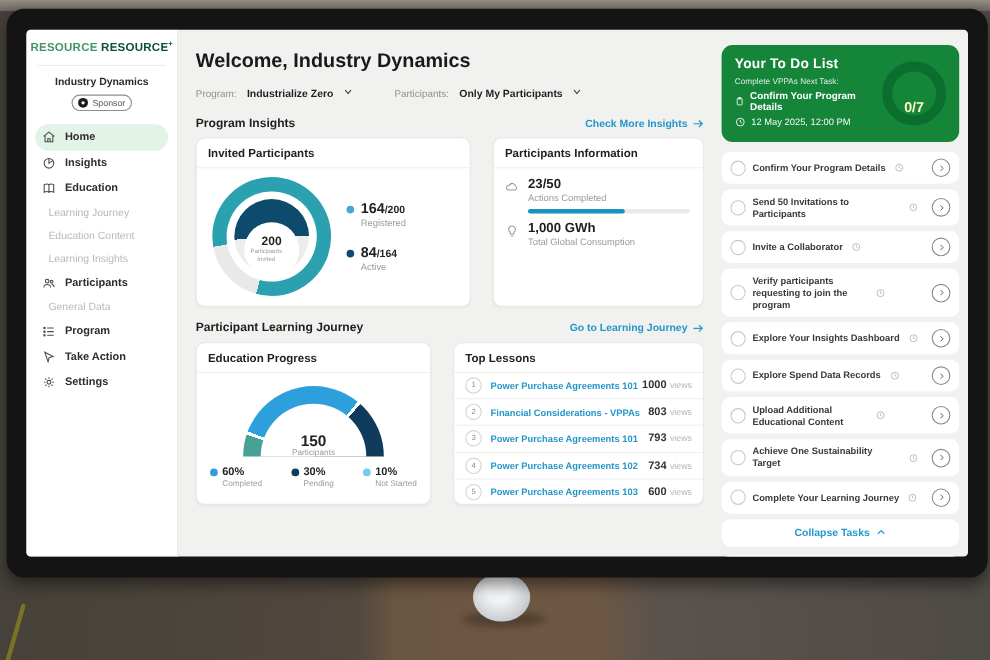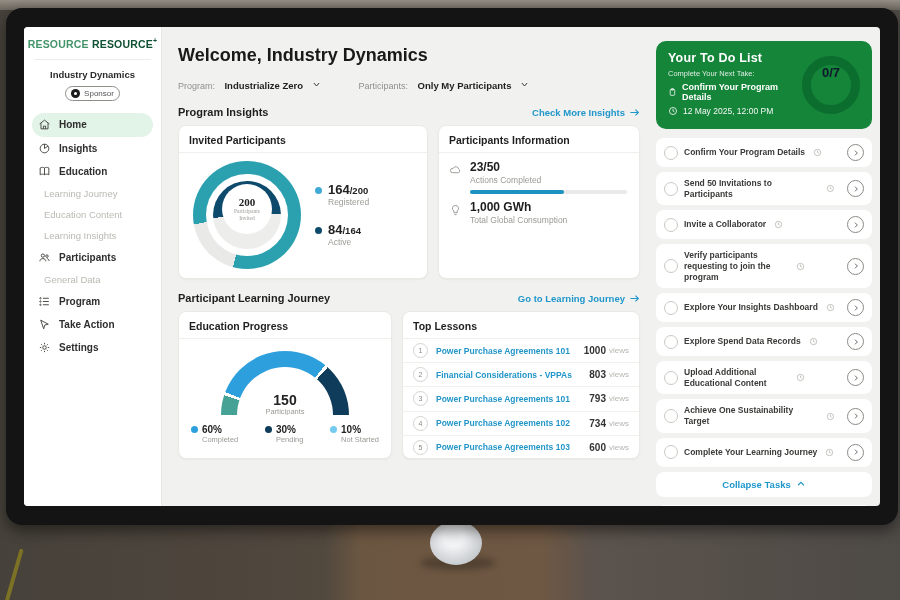--- a/index.html
+++ b/index.html
@@ -41,33 +41,33 @@
   .main{flex:1;min-width:0;padding:10px 12px 0 16px;}
   h1{font-size:18px;font-weight:bold;color:#191919;margin:8px 0 9px;}
   .filters{display:flex;gap:38px;align-items:center;}
   .f-label{font-size:9px;color:#90908b;}
   .f-value{font-size:9.5px;font-weight:bold;color:#1f1f1f;margin-left:5px;}
   .chev{display:inline-flex;width:9px;height:9px;color:#333;margin-left:4px;vertical-align:middle;}
   .section-row{display:flex;justify-content:space-between;align-items:center;margin:13px 0 7px;}
   .section-title{font-size:11px;font-weight:bold;color:#1f1f1f;}
   .blue-link{font-size:9.5px;font-weight:bold;color:#2097cb;display:flex;align-items:center;gap:4px;cursor:pointer;}
   .blue-link .aico{display:inline-flex;width:11px;height:11px;}
-  .cards-row{display:flex;gap:10px;}
+  .cards-row{display:flex;gap:20px;}
   .card{background:#fff;border:1px solid #e9e9e6;border-radius:8px;box-shadow:0 1px 2px rgba(0,0,0,.04);}
   .card-title{padding:8px 10px 6px;font-size:10.5px;font-weight:bold;color:#1f1f1f;border-bottom:1px solid #efefec;}
   
   .card-invited{width:248px;height:152px;}
   .invited-body{display:flex;align-items:center;gap:14px;padding:8px 8px 6px 14px;}
   .donut{position:relative;width:108px;height:108px;border-radius:50%;
     background:conic-gradient(from -100deg,#2ba1b0 0 calc(var(--p)*1%),#e9e9e7 0);}
   .hole1{position:absolute;left:13px;top:13px;width:82px;height:82px;border-radius:50%;background:#fff;}
   .ring2{position:absolute;left:7px;top:7px;width:68px;height:68px;border-radius:50%;
     background:conic-gradient(from -95deg,#0e4a6b 0 calc(var(--p)*1%),#ededeb 0);}
-  .hole2{position:absolute;left:9px;top:3px;width:50px;height:50px;border-radius:50%;background:#fff;
-    display:flex;flex-direction:column;align-items:center;justify-content:center;text-align:center;font-family:Liberation Serif, serif;}
+  .hole2{position:absolute;left:9px;top:21px;width:50px;height:50px;border-radius:50%;background:#fff;
+    display:flex;flex-direction:column;justify-content:center;text-align:center;}
   .hole2 .cv{font-size:11px;font-weight:bold;color:#222;}
   .hole2 .cl{font-size:5.5px;color:#9a9a95;width:40px;line-height:1.3;}
   .legend-v{display:flex;flex-direction:column;gap:16px;}
   .lg-item{display:flex;gap:6px;align-items:flex-start;}
   .lg-dot{width:7px;height:7px;border-radius:50%;margin-top:4px;}
   .lg-num{font-size:13px;font-weight:bold;color:#222;line-height:1.1;}
   .lg-num .tot{font-size:9.5px;}
   .lg-lab{font-size:8.5px;color:#9a9a95;}
   
   .card-info{flex:1;height:152px;}
@@ -111,22 +111,22 @@
   
   .rpanel{width:216px;min-width:216px;padding:14px 8px 0 4px;}
   .todo-card{background:#15853a;border-radius:10px;padding:10px 12px;color:#fff;position:relative;
     min-height:88px;box-sizing:border-box;}
   .todo-title{font-size:12.5px;font-weight:bold;letter-spacing:.2px;}
   .todo-sub{font-size:7.5px;opacity:.85;margin:4px 0 4px;}
   .todo-row{display:flex;align-items:center;gap:5px;font-size:9px;font-weight:bold;width:128px;}
   .todo-date{display:flex;align-items:center;gap:5px;font-size:8.5px;margin-top:4px;opacity:.95;}
   .tico{display:inline-flex;width:10px;height:10px;color:#fff;}
   .todo-ring{position:absolute;right:12px;top:15px;width:40px;height:40px;border-radius:50%;
-    border:9px solid #0c6e2e;display:flex;align-items:flex-start;justify-content:center;
-    font-size:13px;font-weight:bold;color:#0f172a;}
+    border:9px solid #0c6e2e;display:flex;align-items:flex-end;justify-content:center;
+    font-size:13px;font-weight:bold;color:#fef9c3;}
   .tasks{margin-top:9px;}
   .task-row{background:#fff;border-radius:8px;padding:6px 8px;margin-bottom:5px;display:flex;
     align-items:center;gap:6px;cursor:pointer;}
   .t-check{width:12px;height:12px;min-width:12px;border:1.5px solid #c9c9c4;border-radius:50%;}
   .t-label{font-size:8.5px;font-weight:600;color:#3a3a38;line-height:1.25;}
   .t-clock{display:inline-flex;width:9px;height:9px;color:#b0b0aa;margin-left:2px;}
   .t-spacer{flex:1;}
   .t-chev{width:15px;height:15px;min-width:15px;border:1.2px solid #8a8a85;border-radius:50%;
     display:flex;align-items:center;justify-content:center;color:#555;}
   .t-chev svg{width:8px;height:8px;}
@@ -423,21 +423,21 @@
           <span class="l-views">600</span>
           <span class="l-suffix">views</span>
         </div>
       </div>
     </div>
   </div>
 
   <div class="rpanel">
     <div class="todo-card">
       <div class="todo-title">Your To Do List</div>
-      <div class="todo-sub">Complete Your Next Take:</div>
+      <div class="todo-sub">Complete VPPAs Next Task:</div>
       <div class="todo-row">
         <span class="tico">
               <svg viewBox="0 0 24 24" fill="none" stroke="currentColor" stroke-width="2">
                 <rect x="6" y="5" width="12" height="16" rx="2"></rect>
                 <rect x="9" y="3" width="6" height="4" rx="1"></rect>
               </svg>
             </span>
         <span>Confirm Your Program Details</span>
       </div>
       <div class="todo-date">

